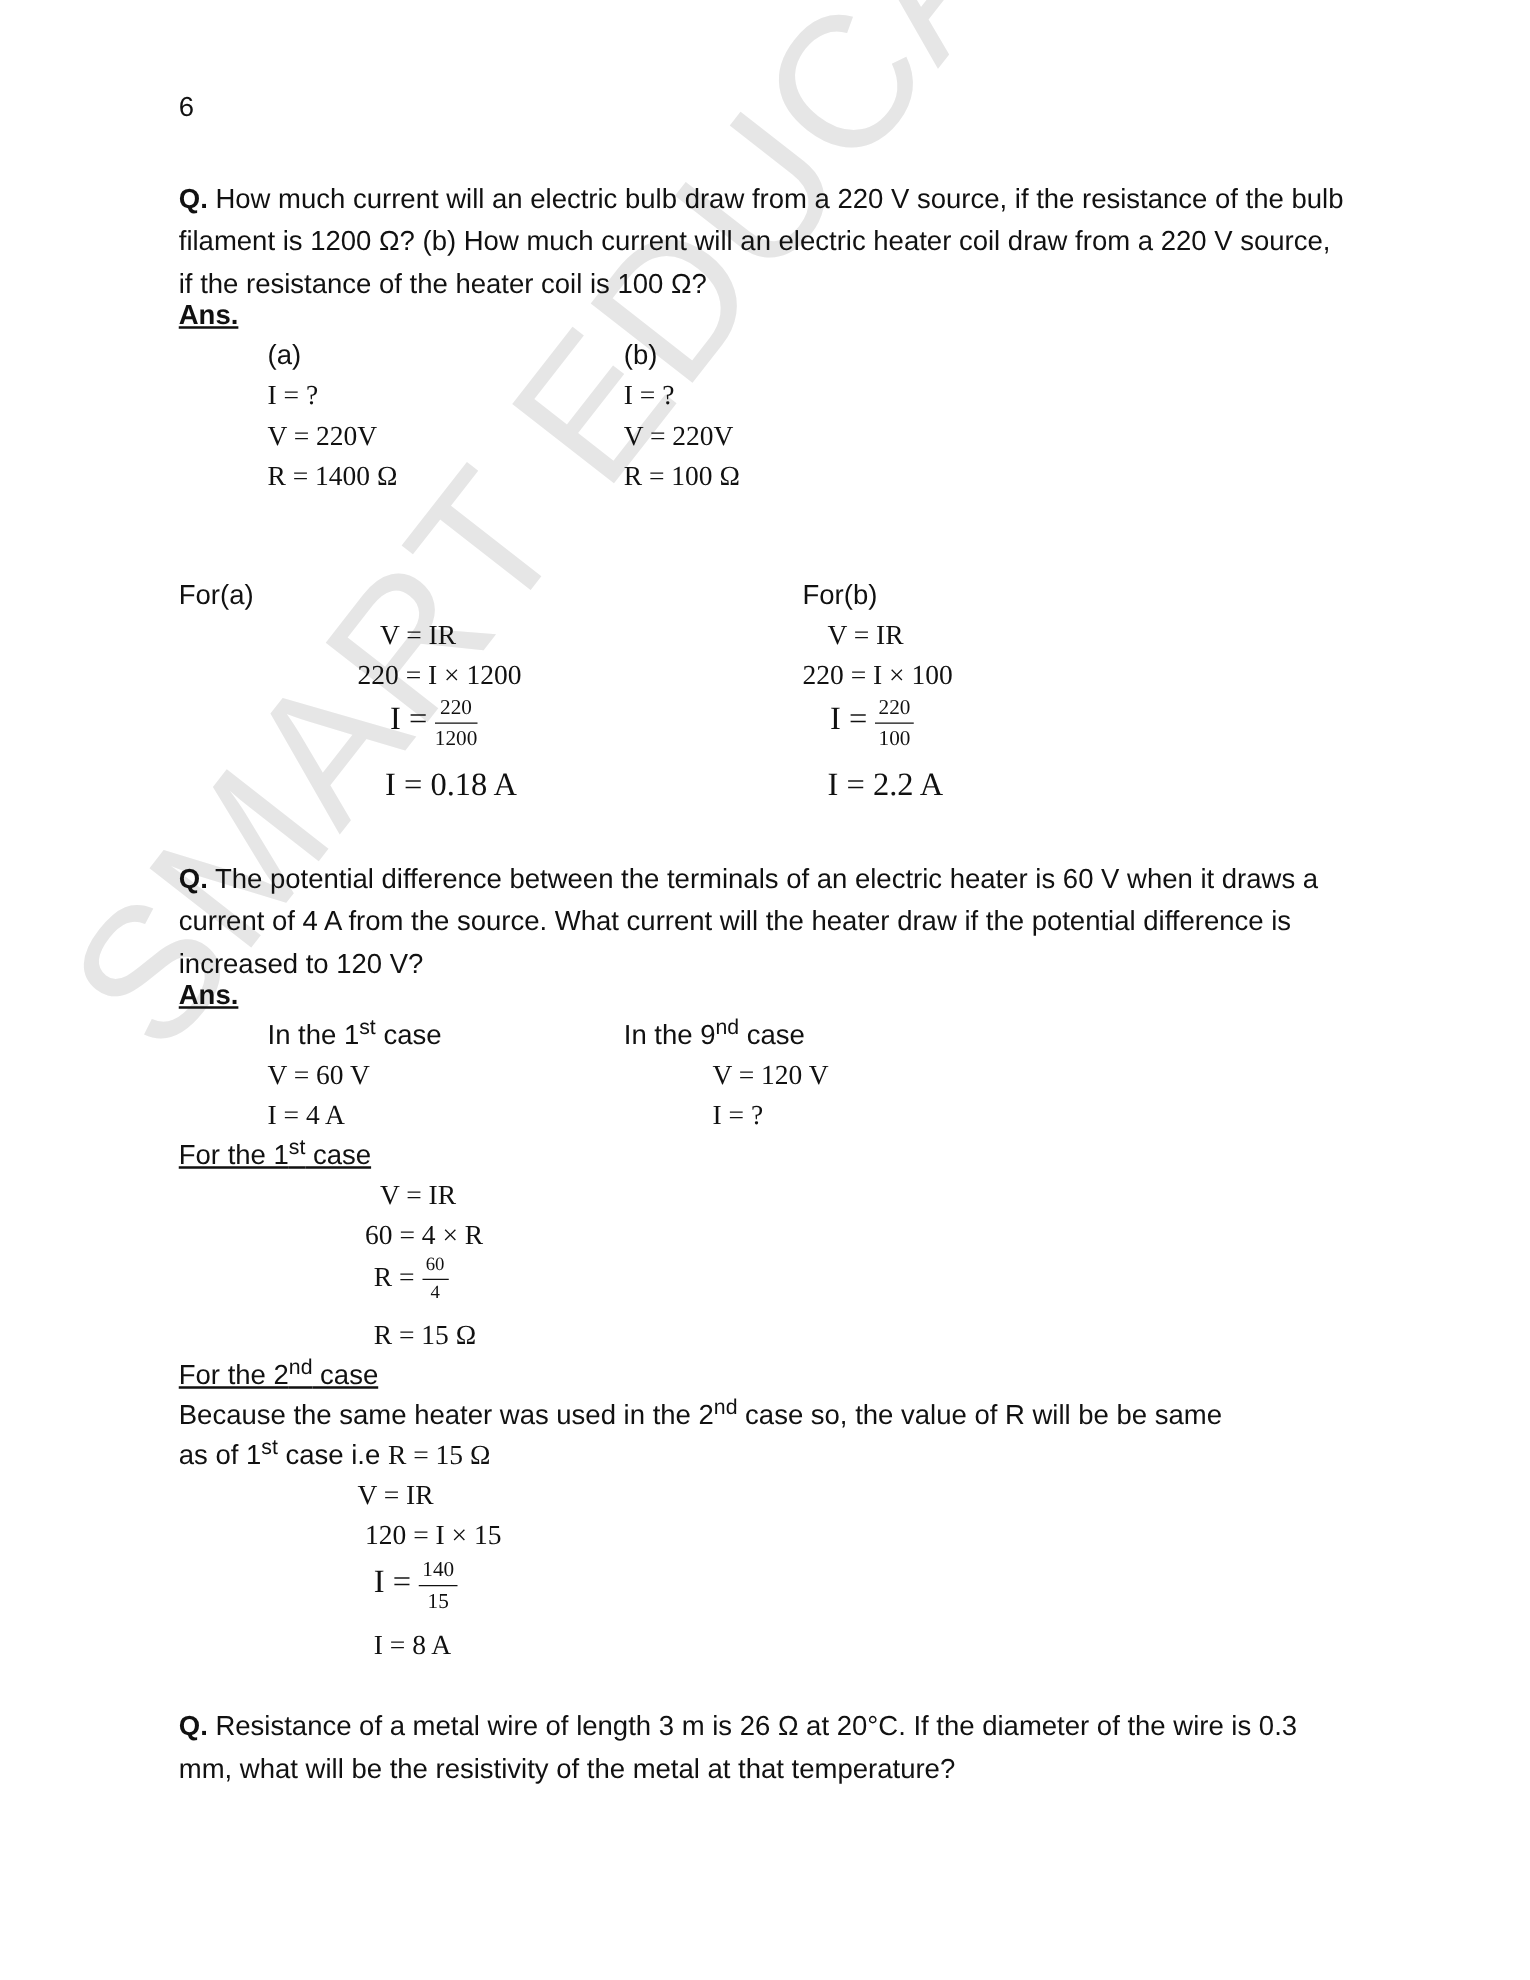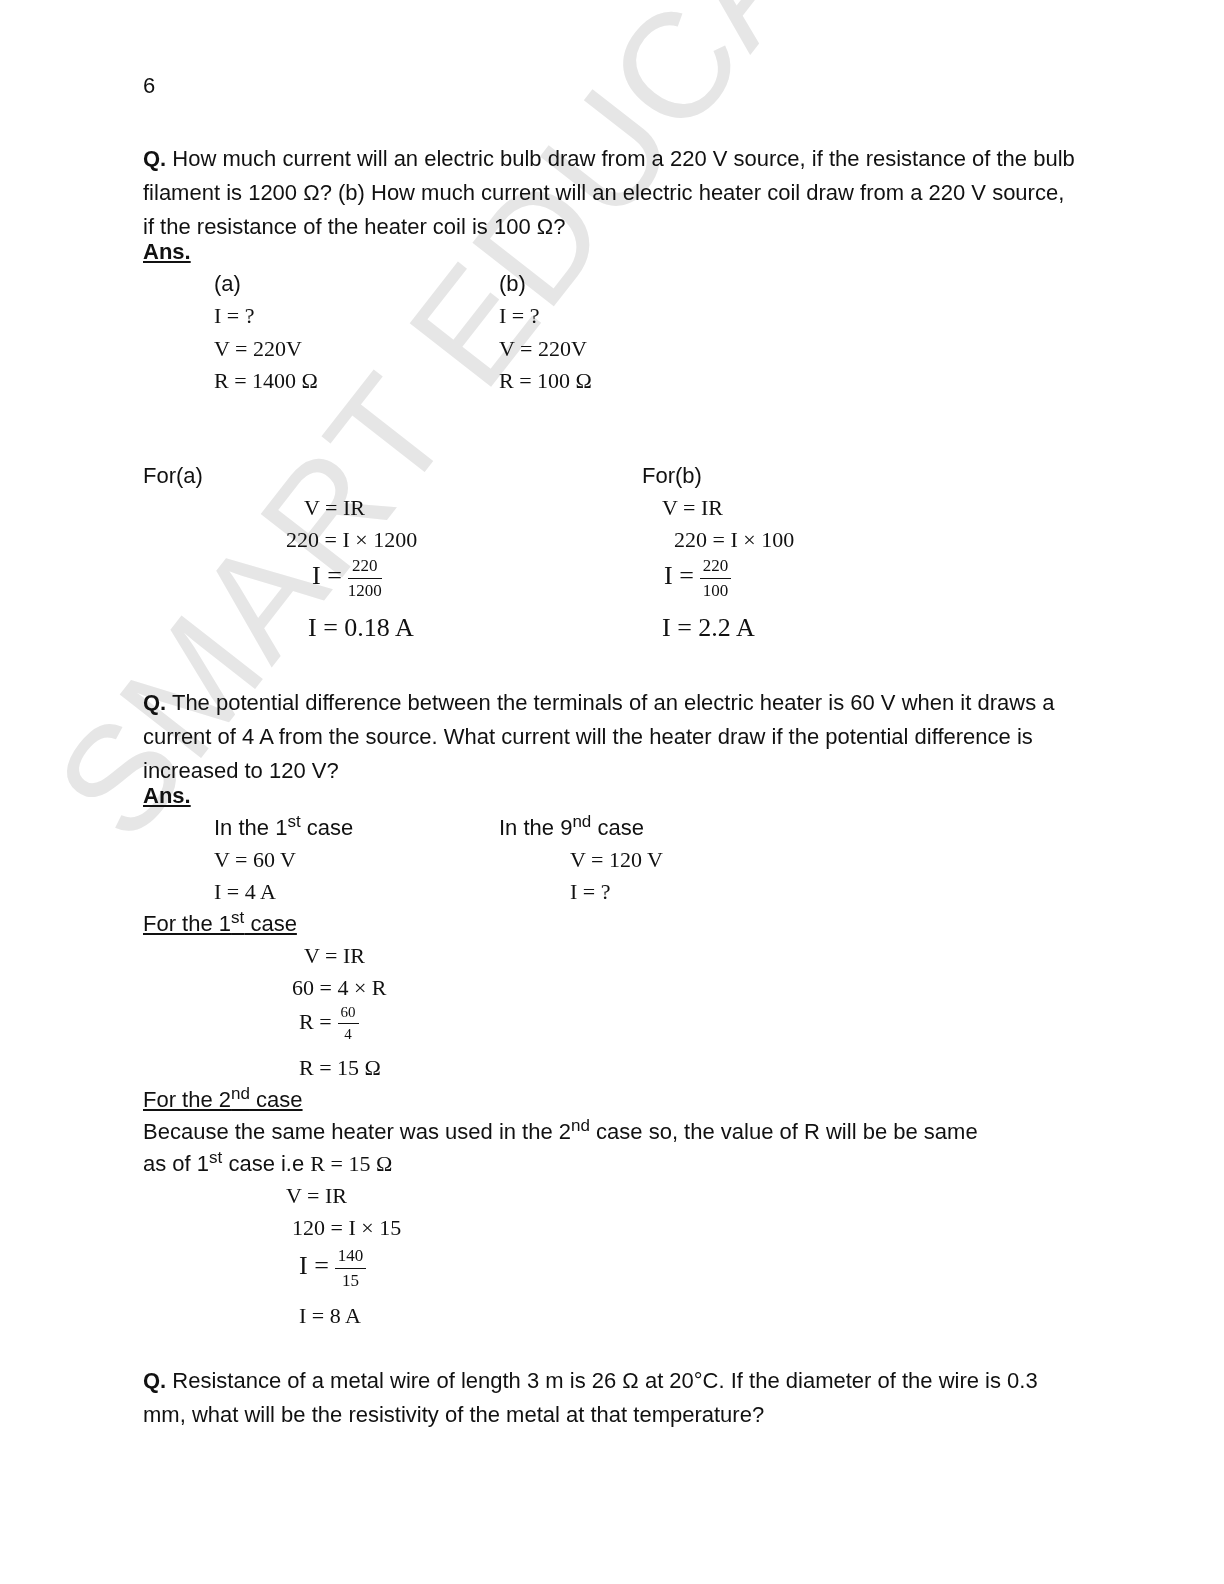--- a/index.html
+++ b/index.html
@@ -55,21 +55,21 @@
     <div class="abs txt" style="left:143px; top:460px;">For(a)</div>
     <div class="abs math" style="left:304px; top:492px;">V = IR</div>
     <div class="abs math" style="left:286px; top:524px;">220 = I × 1200</div>
     <div class="abs math" style="left:312px; top:556px;">
       <span class="mathbig">I =</span><span class="frac"><span class="num">220</span><span class="den">1200</span></span>
     </div>
     <div class="abs math mathbig" style="left:308px; top:612px;">I = 0.18 A</div>
 
     <div class="abs txt" style="left:642px; top:460px;">For(b)</div>
     <div class="abs math" style="left:662px; top:492px;">V = IR</div>
-    <div class="abs math" style="left:674px; top:524px;">220 = I × 100</div>
+    <div class="abs math" style="left:642px; top:524px;">220 = I × 100</div>
     <div class="abs math" style="left:664px; top:556px;">
       <span class="mathbig">I =</span><span class="frac"><span class="num">220</span><span class="den">100</span></span>
     </div>
     <div class="abs math mathbig" style="left:662px; top:612px;">I = 2.2 A</div>
 
     <div class="para" style="top:686px;">
       <span class="bold">Q.</span><span> The potential difference between the terminals of an electric heater is 60 V when it draws a current of 4 A from the source. What current will the heater draw if the potential difference is increased to 120 V?</span>
     </div>
     <div class="abs txt bold u" style="left:143px; top:780px;">Ans.</div>
 

